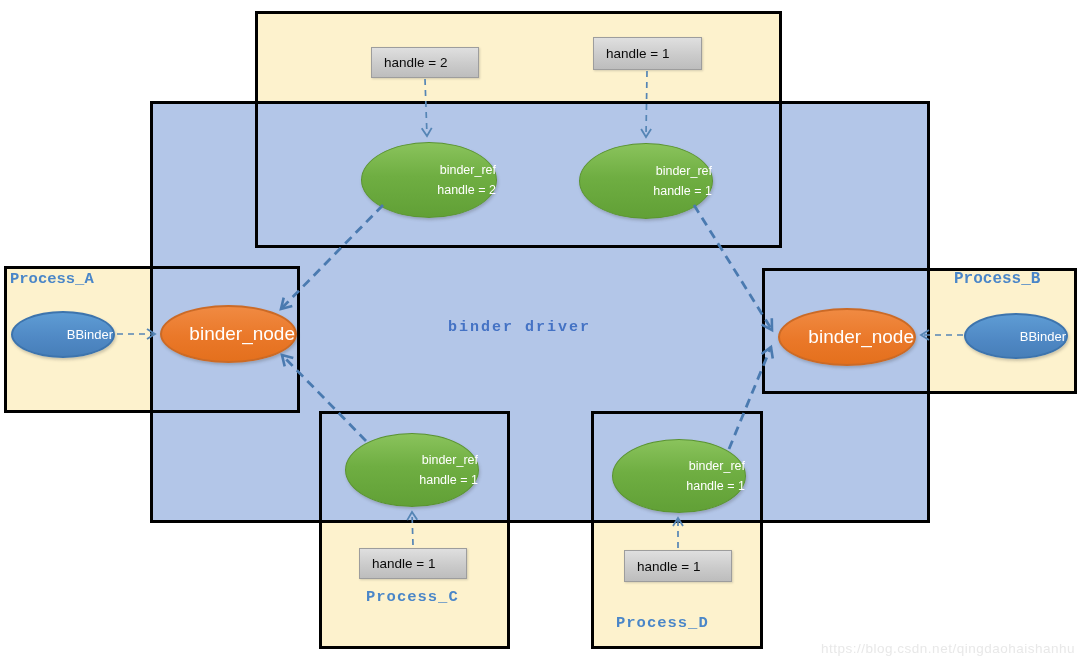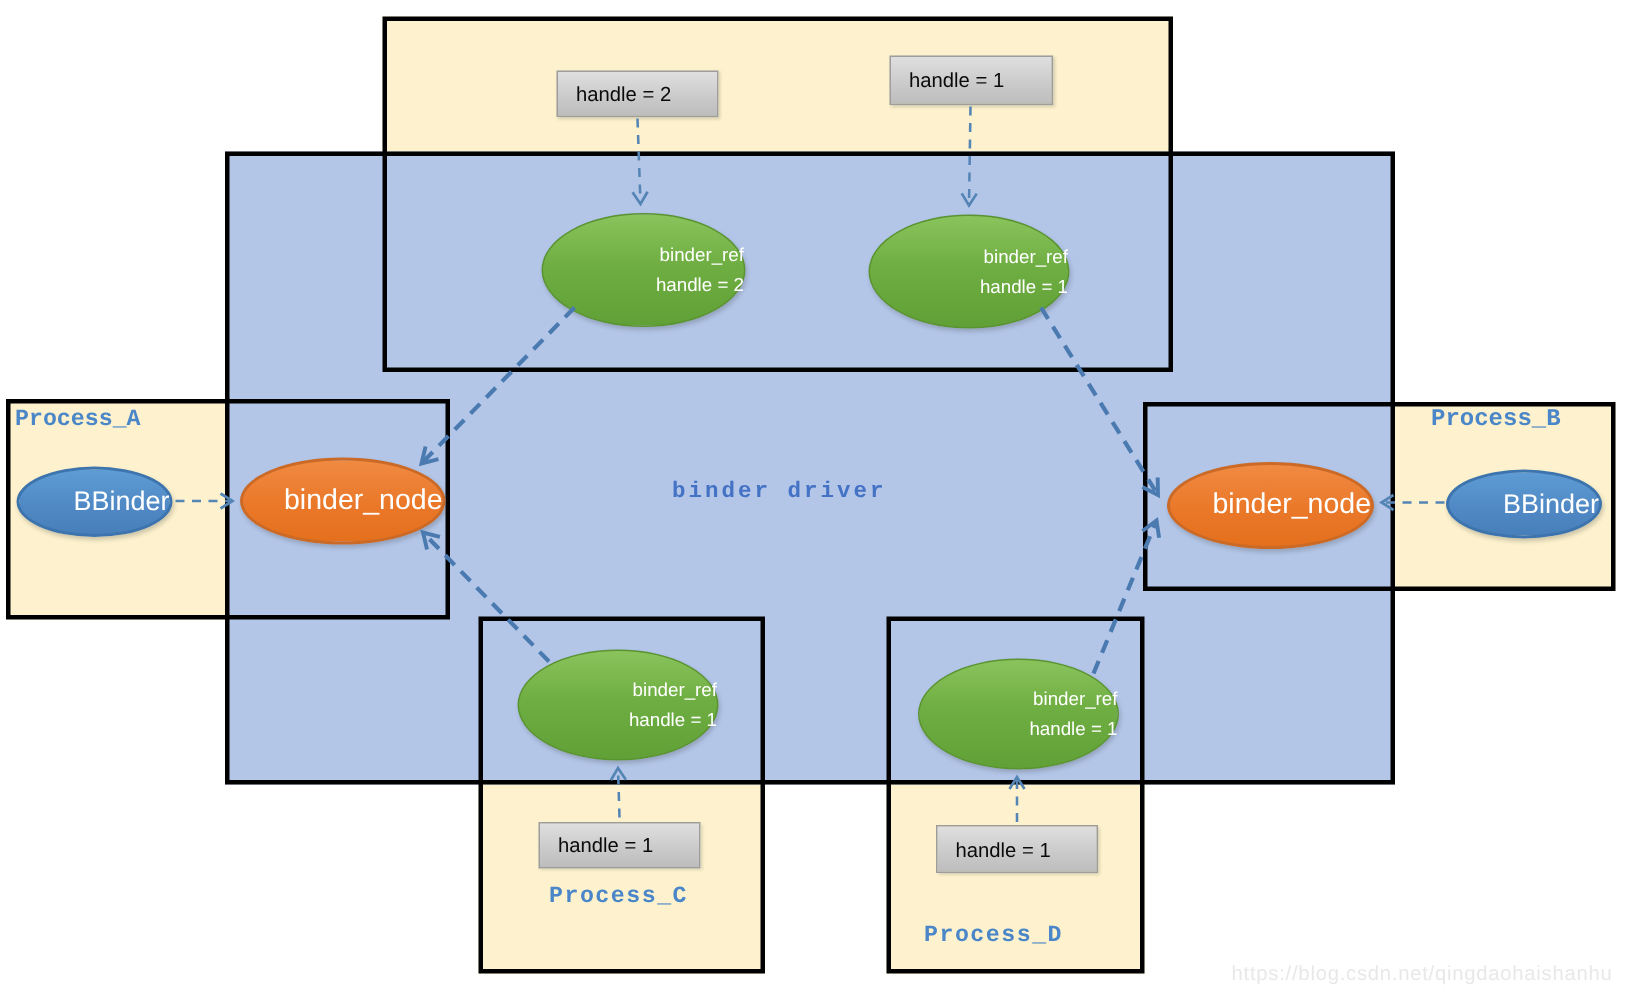--- a/index.html
+++ b/index.html
@@ -38,21 +38,21 @@
 
   
   .ellipse{position:absolute;border-radius:50%;z-index:5;display:flex;flex-direction:column;
            align-items:flex-end;justify-content:center;color:#fff;text-align:center;
            box-shadow:1px 2px 3px rgba(60,60,60,0.25);box-sizing:border-box;}
   .green{background:linear-gradient(180deg,#8ac35c 0%,#6fae42 45%,#61a036 100%);border:1px solid #5a9331;}
   .green .l1,.green .l2{font-size:12.5px;line-height:20px;}
   .orange{background:linear-gradient(180deg,#f08a42 0%,#ea7829 55%,#e4701d 100%);
           border:2px solid #cb6a26;font-size:19px;}
   .bblue{background:linear-gradient(180deg,#5e9cd4 0%,#4f88c4 60%,#477fb9 100%);
-         border:2px solid #3d74ad;font-size:18px;}
+         border:2px solid #3d74ad;font-size:13px;}
 
   #ref1{left:361px;top:142px;width:136px;height:76px;}
   #ref2{left:579px;top:143px;width:134px;height:76px;}
   #ref3{left:345px;top:433px;width:134px;height:74px;}
   #ref4{left:612px;top:439px;width:134px;height:74px;}
   #node1{left:160px;top:305px;width:137px;height:58px;}
   #node2{left:778px;top:308px;width:138px;height:58px;}
   #bb1{left:11px;top:311px;width:104px;height:47px;}
   #bb2{left:964px;top:313px;width:104px;height:46px;}
 

